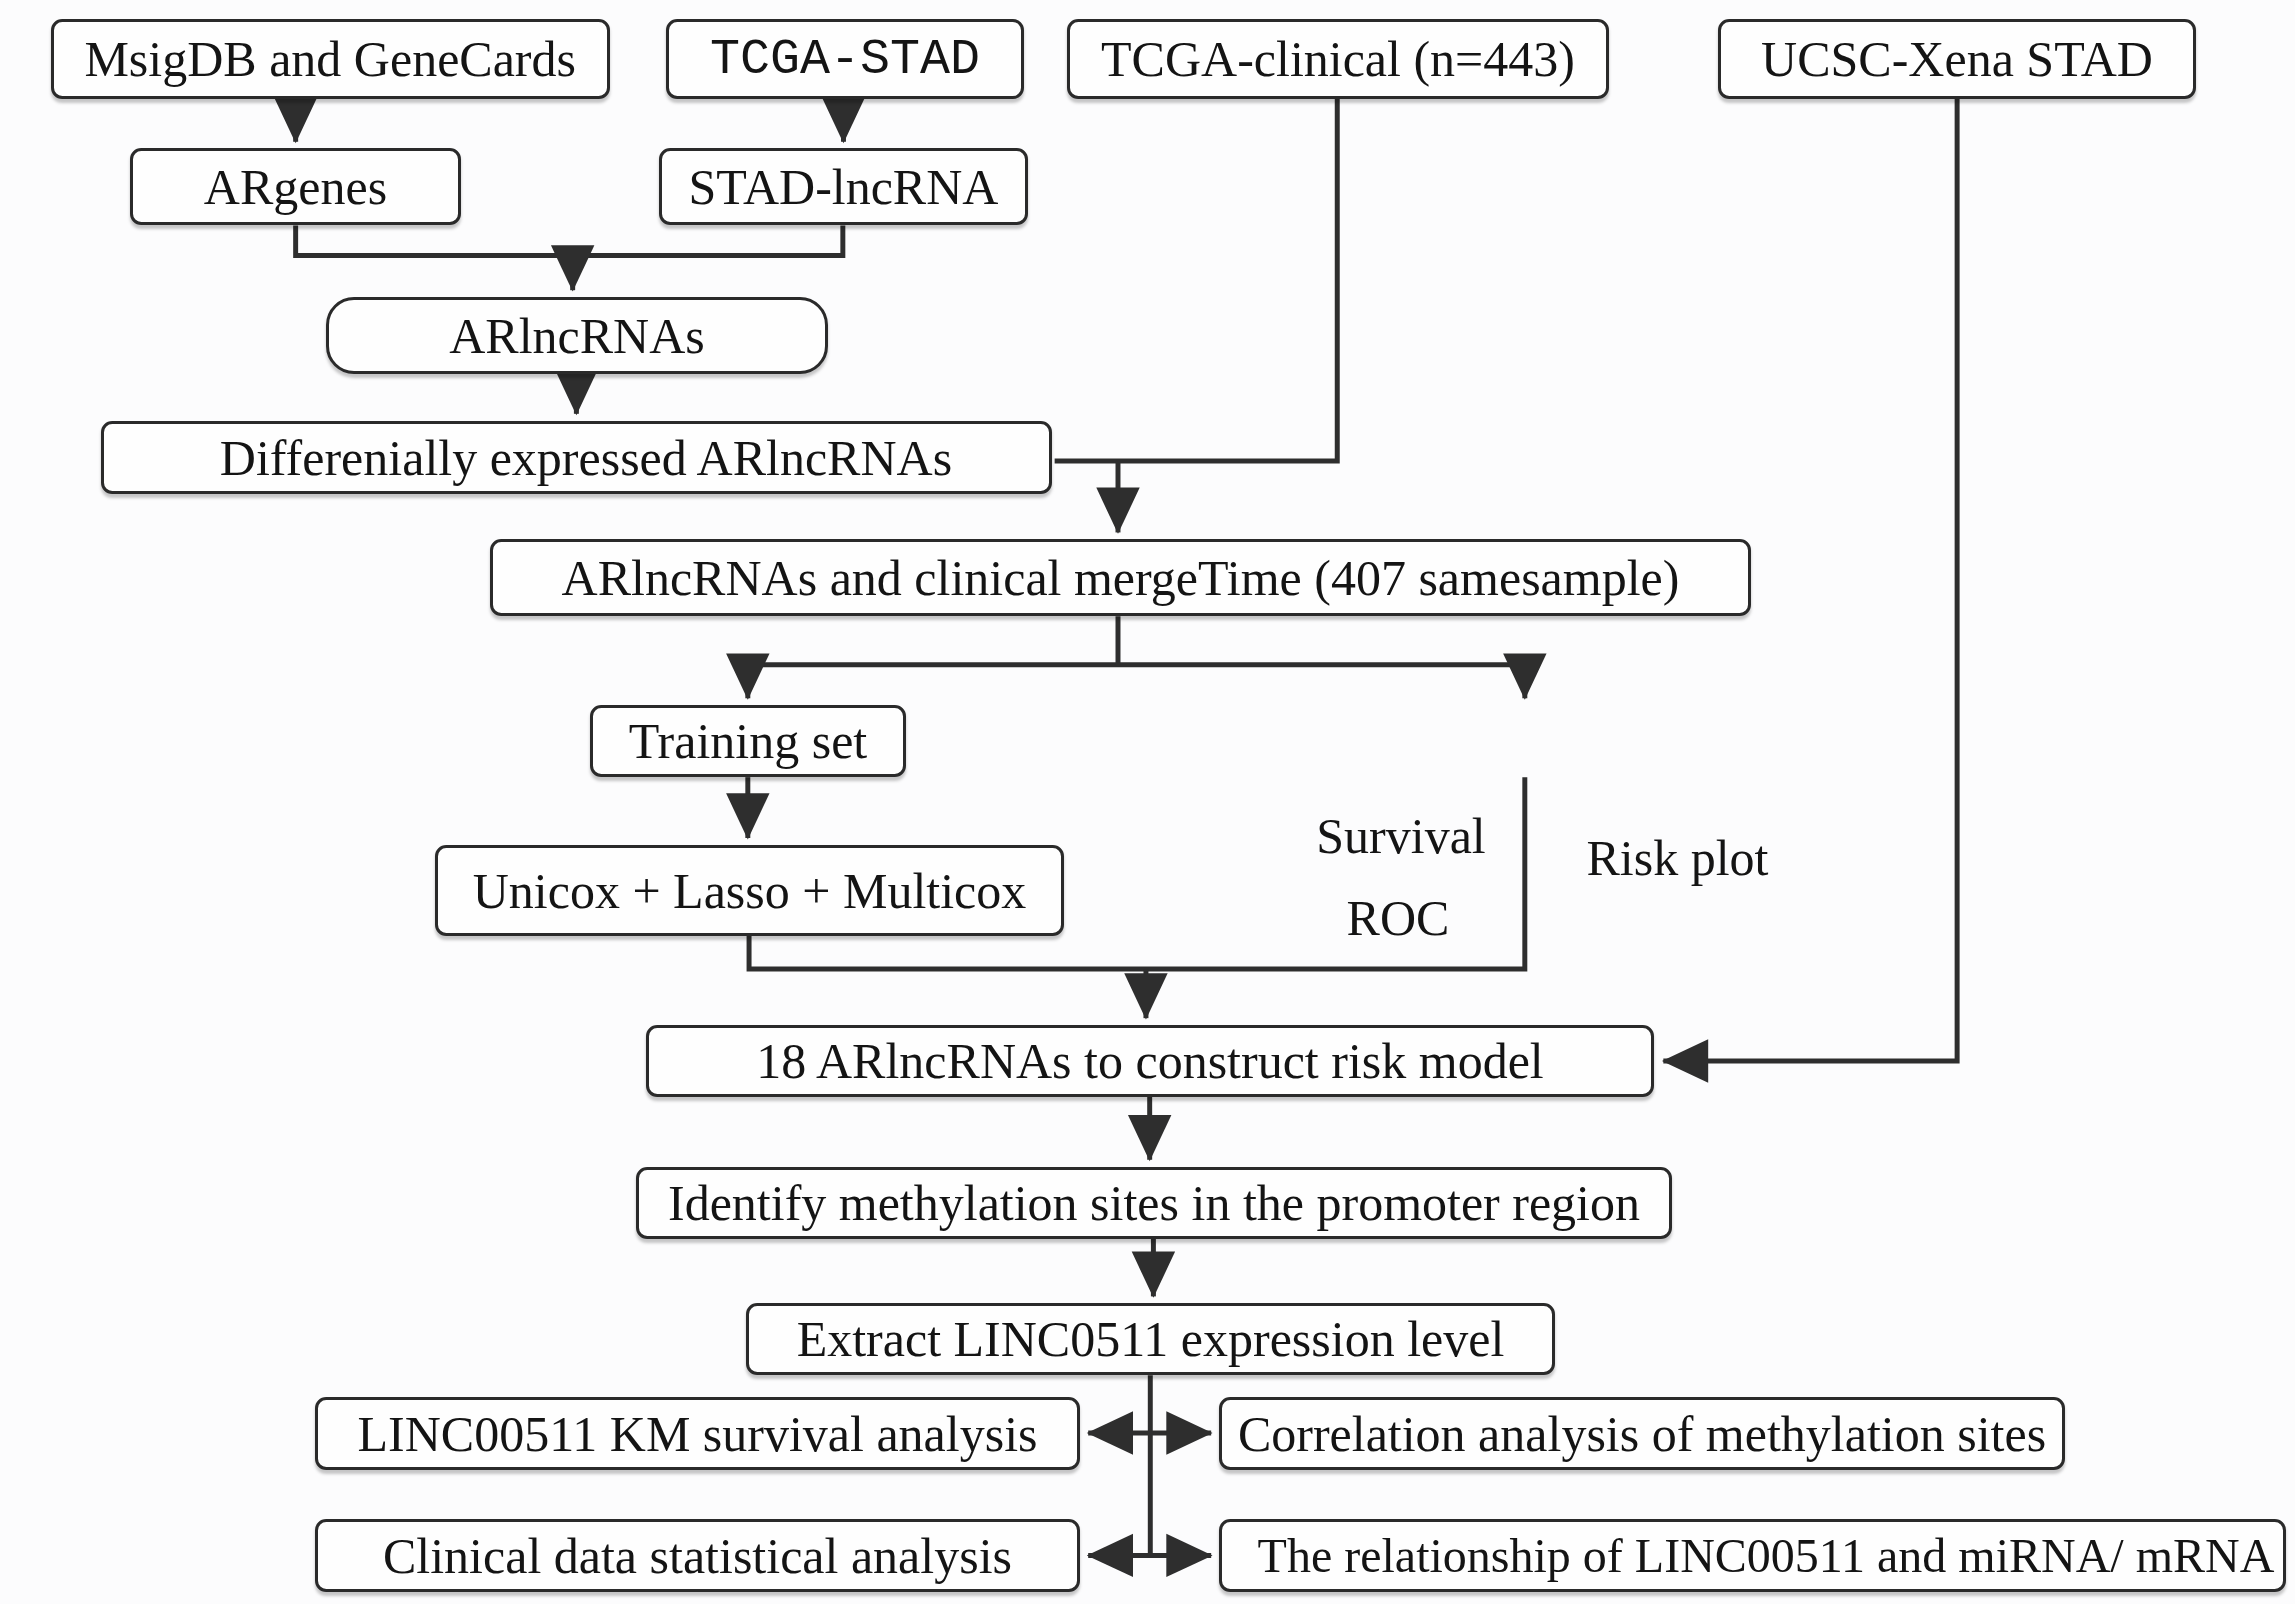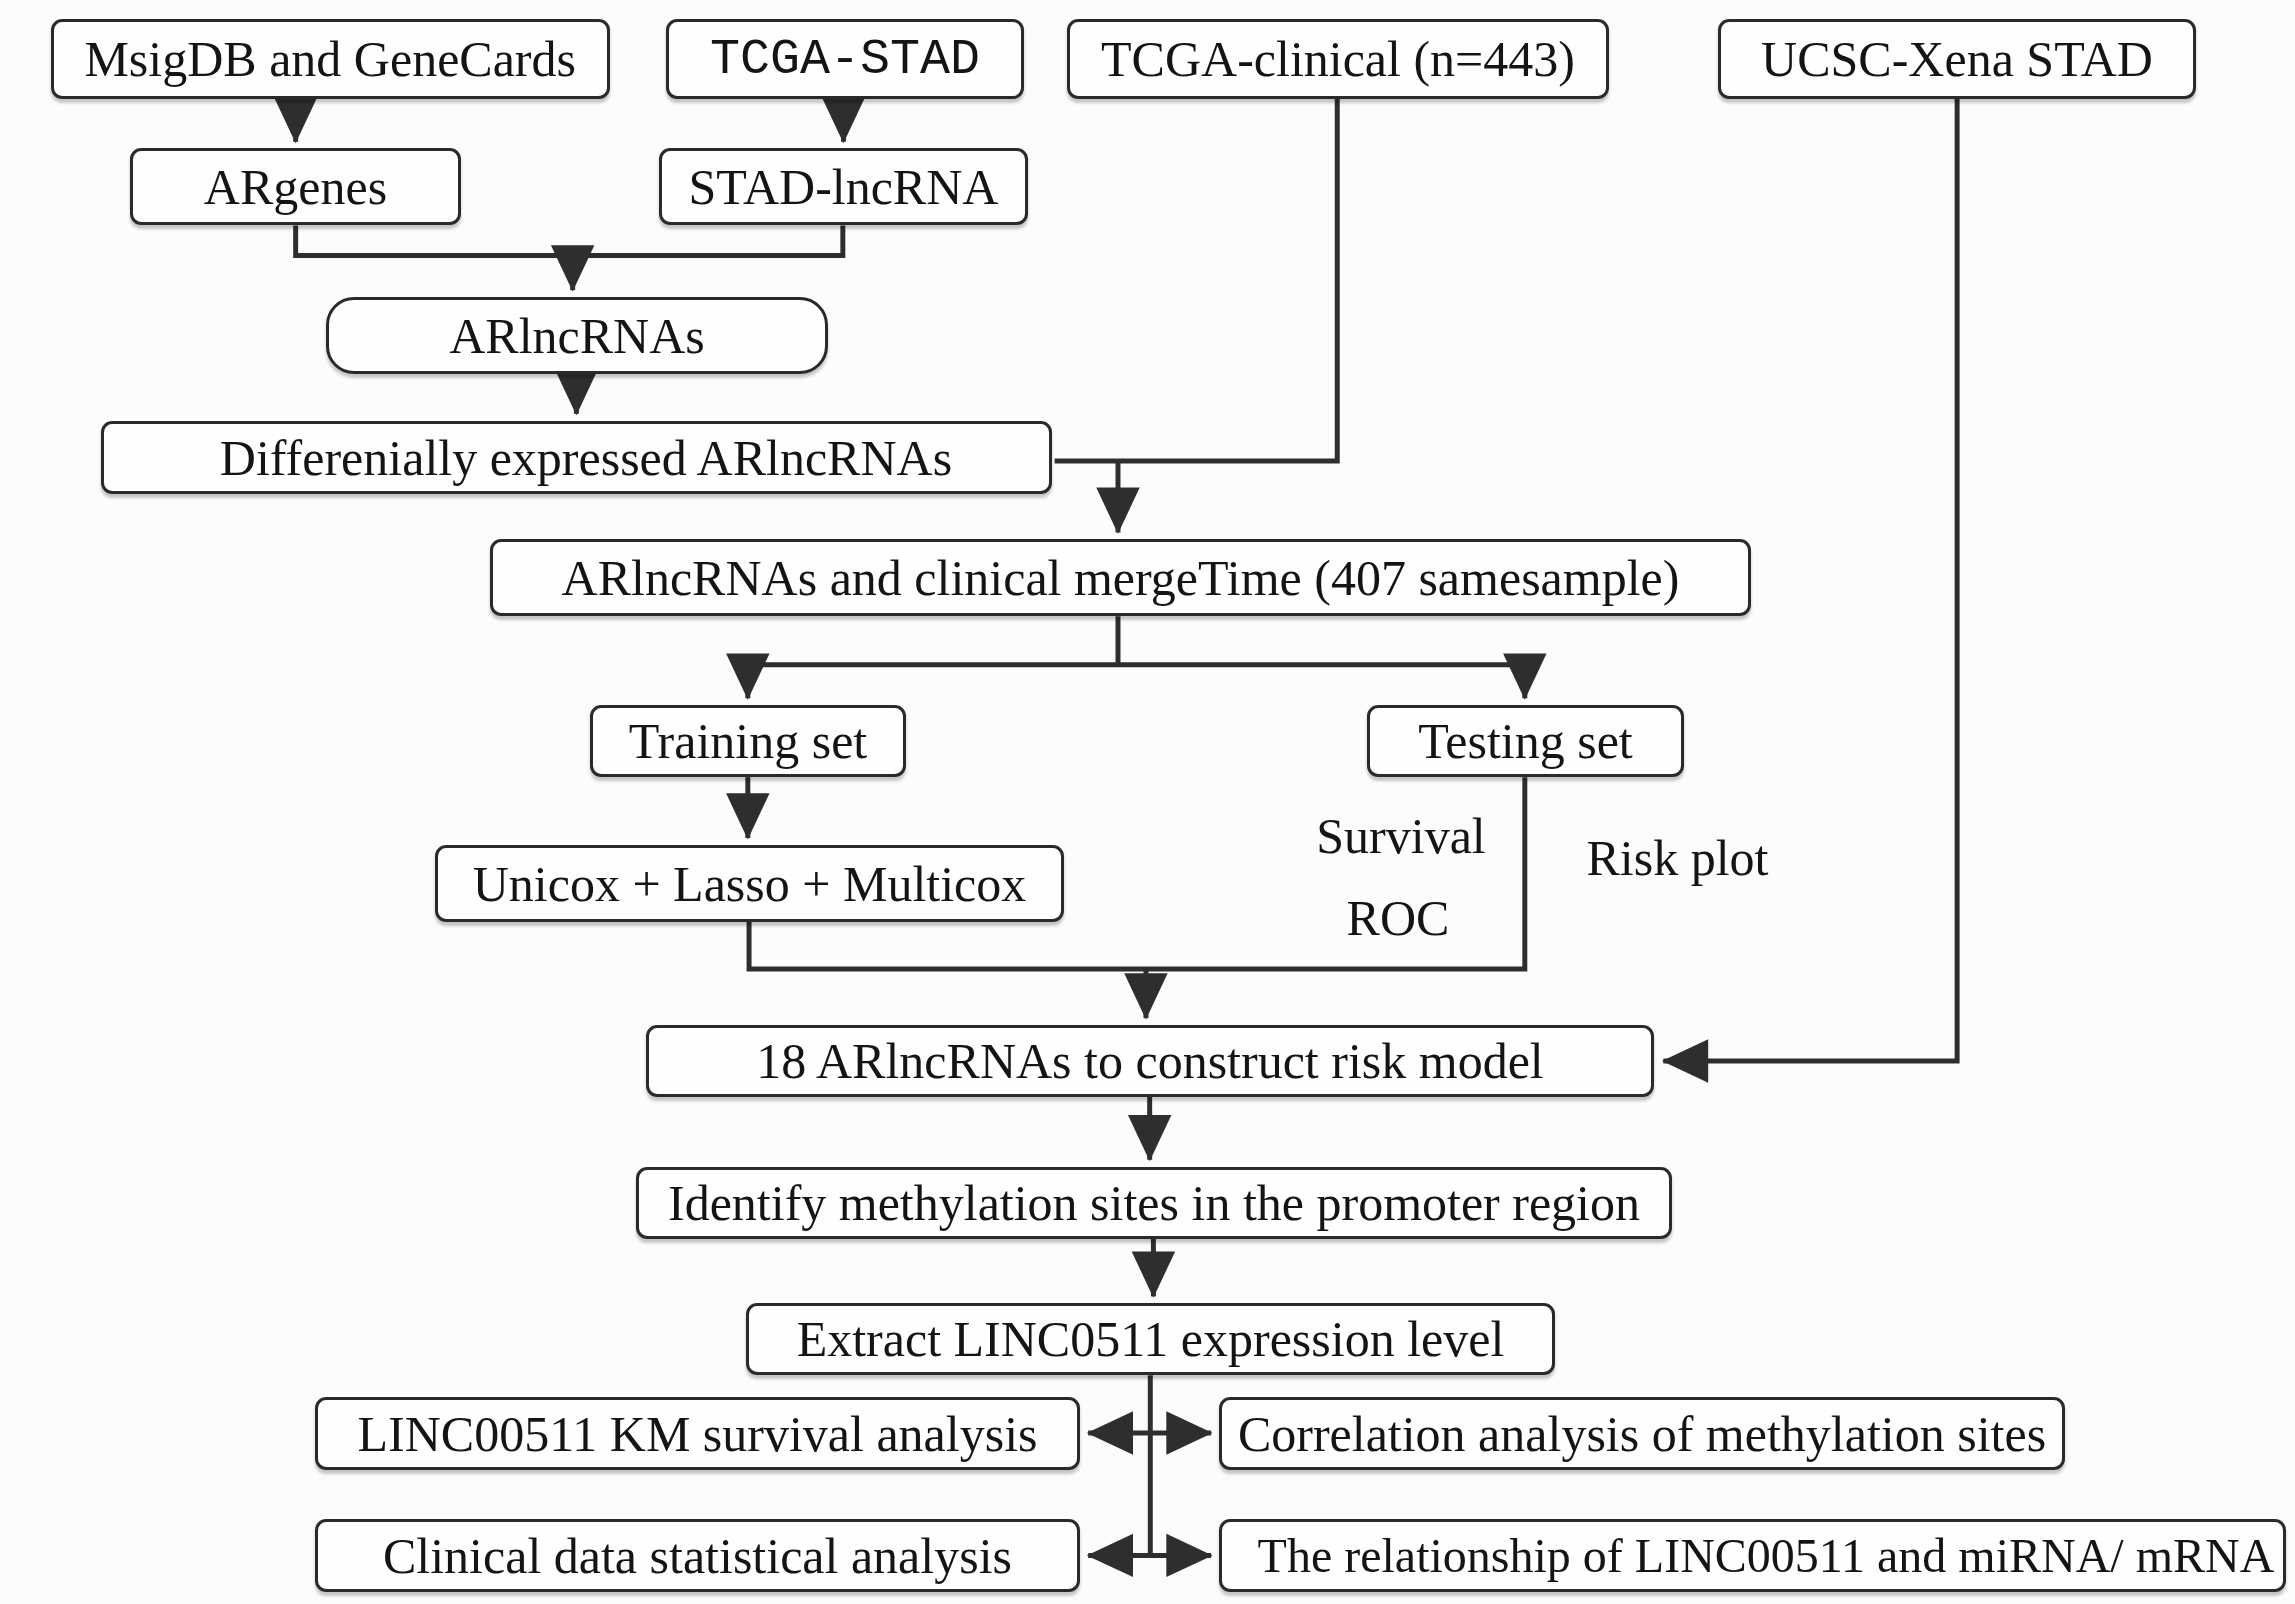--- a/index.html
+++ b/index.html
@@ -109,25 +109,22 @@
       <span>Differenially expressed ARlncRNAs</span>
     </div>
 
   <div class="node" style="left:490px;top:539px;width:1261px;height:77px;">
       <span>ARlncRNAs and clinical mergeTime (407 samesample)</span>
     </div>
 
   <div class="node" style="left:590px;top:705px;width:316px;height:72px;">
       <span>Training set</span>
     </div>
-  <div class="node" style="left:1367px;top:705px;width:317px;height:72px;">
-      <span>Testing set</span>
-    </div>
 
-  <div class="node" style="left:435px;top:845px;width:629px;height:77px;text-align:center;">
+  <div class="node" style="left:435px;top:845px;width:629px;height:91px;text-align:center;">
       <span>Unicox + Lasso + Multicox</span>
     </div>
 
   <div class="floatlabel" style="left:1311px;top:805px;width:180px;height:62px;">
       <span>Survival</span>
     </div>
   <div class="floatlabel" style="left:1336px;top:887px;width:124px;height:62px;">
       <span>ROC</span>
     </div>
   <div class="floatlabel" style="left:1572px;top:827px;width:211px;height:62px;">

